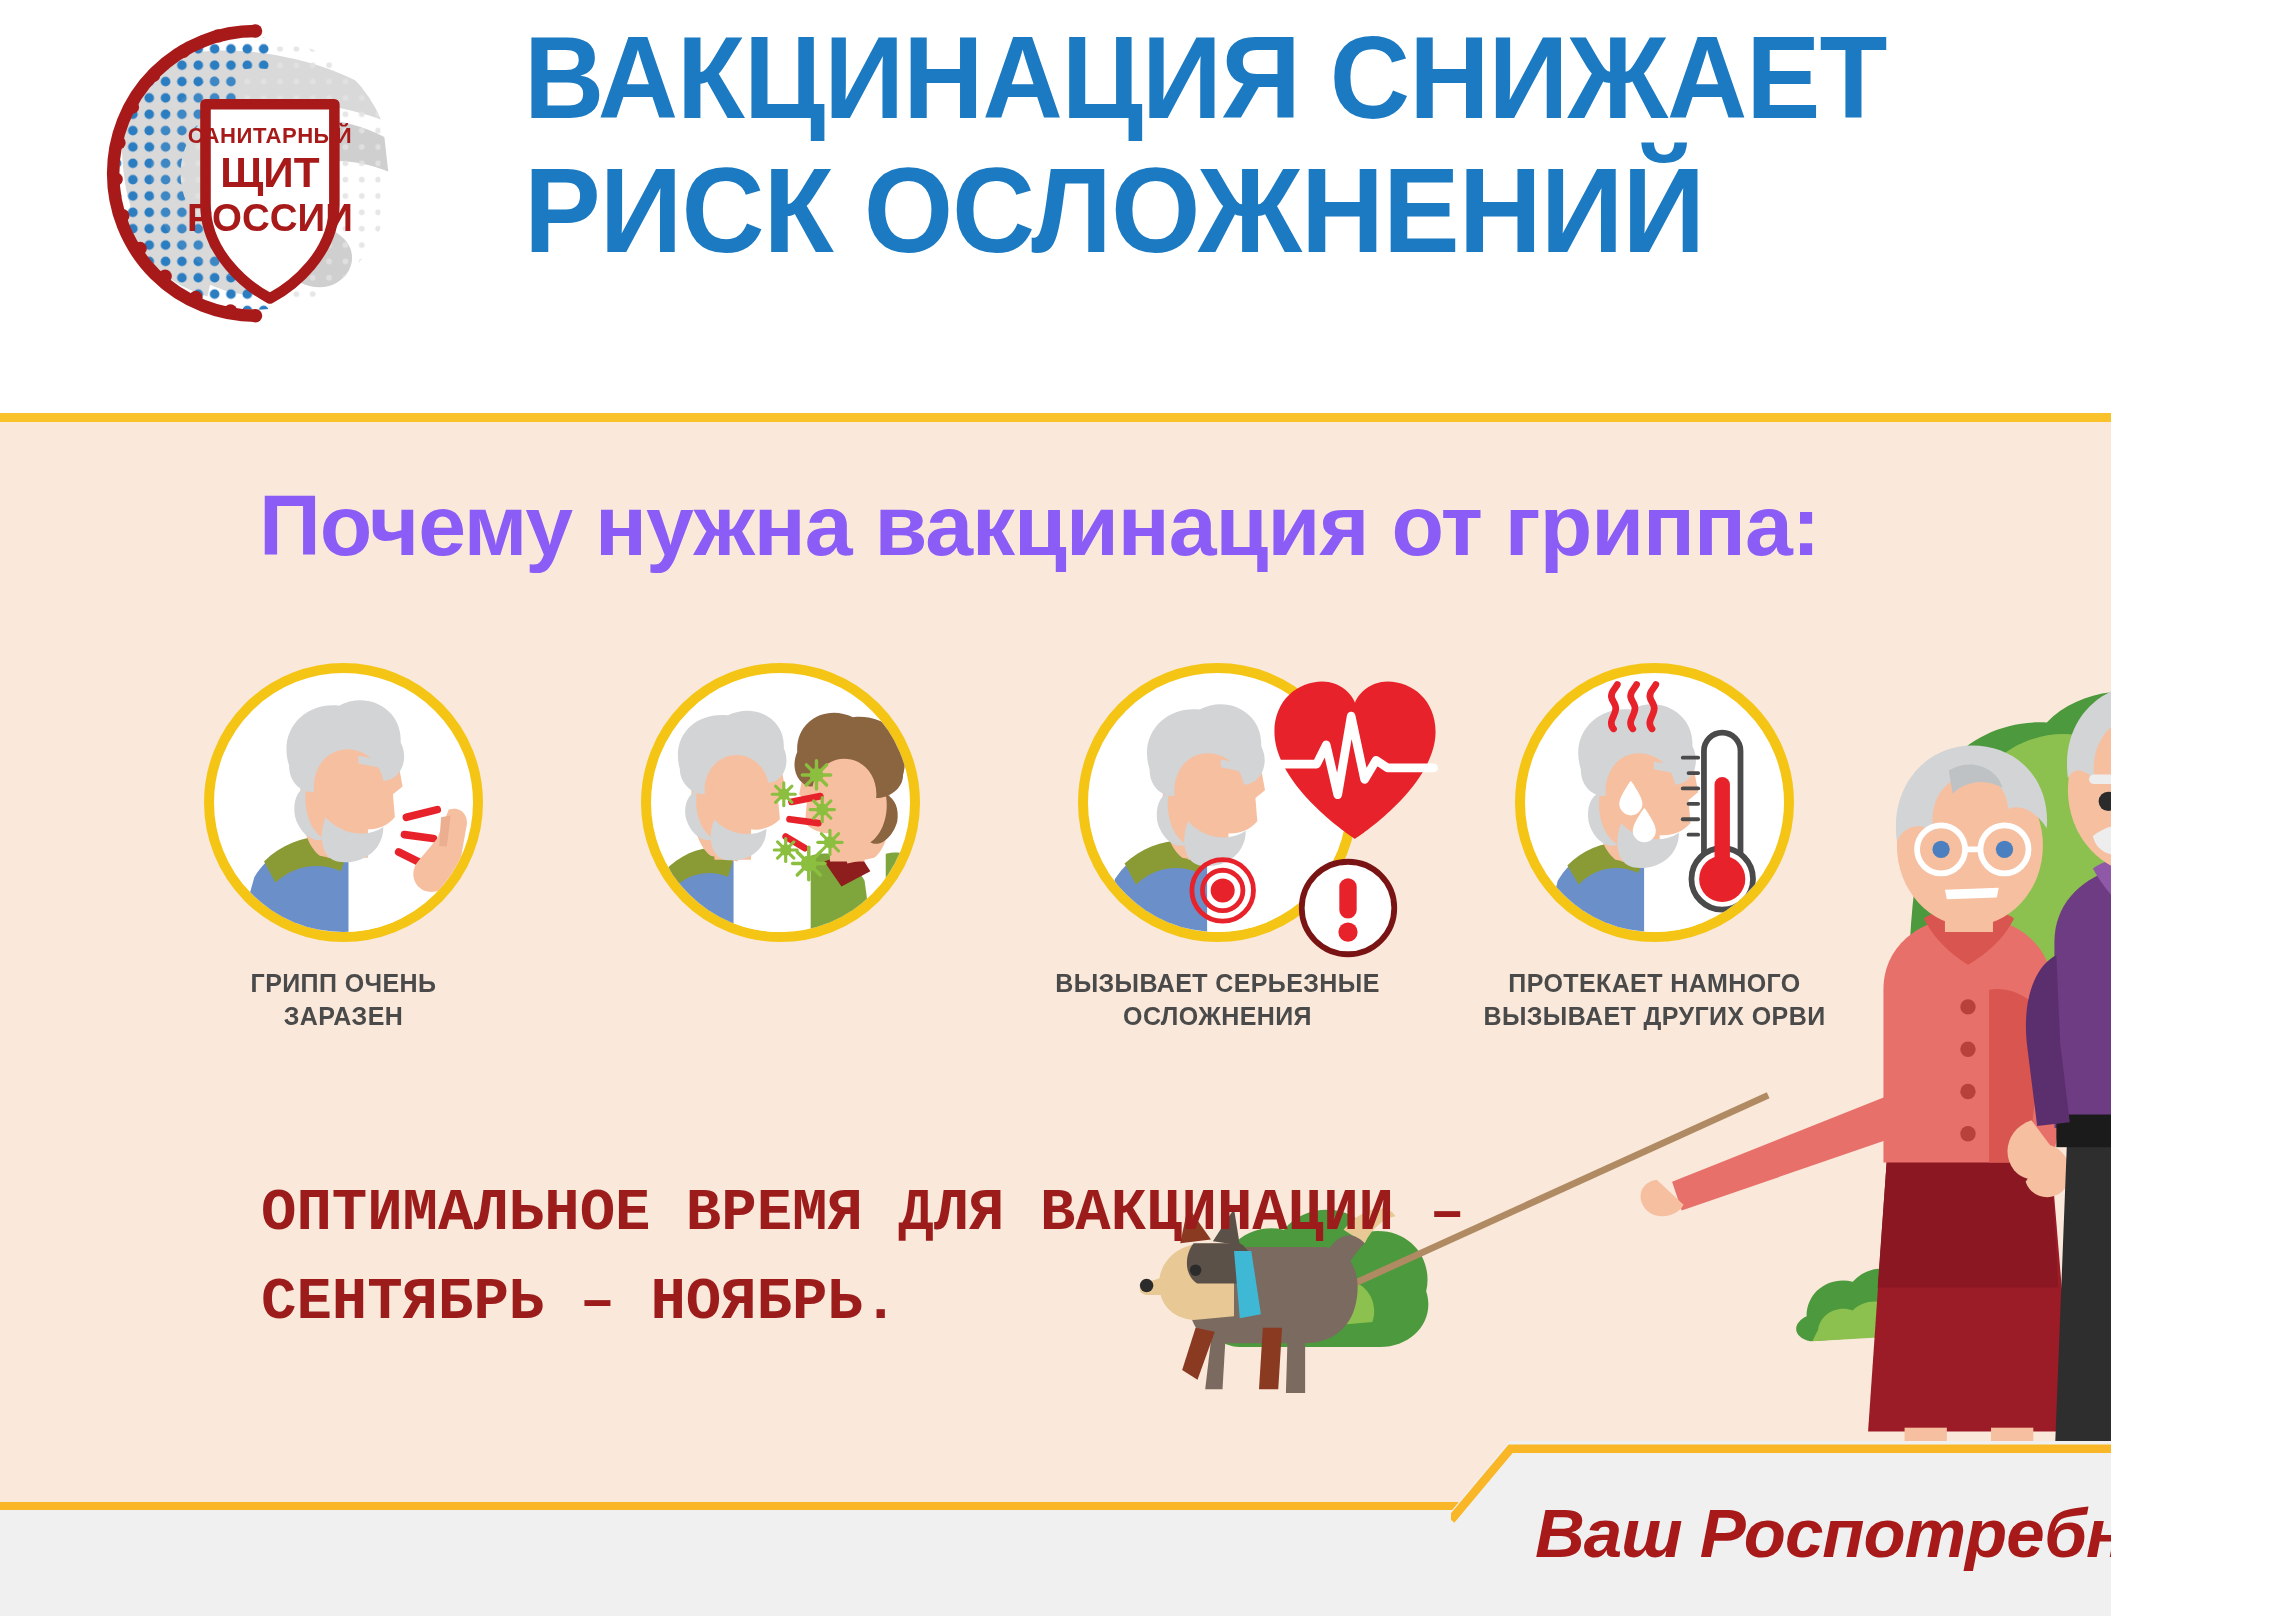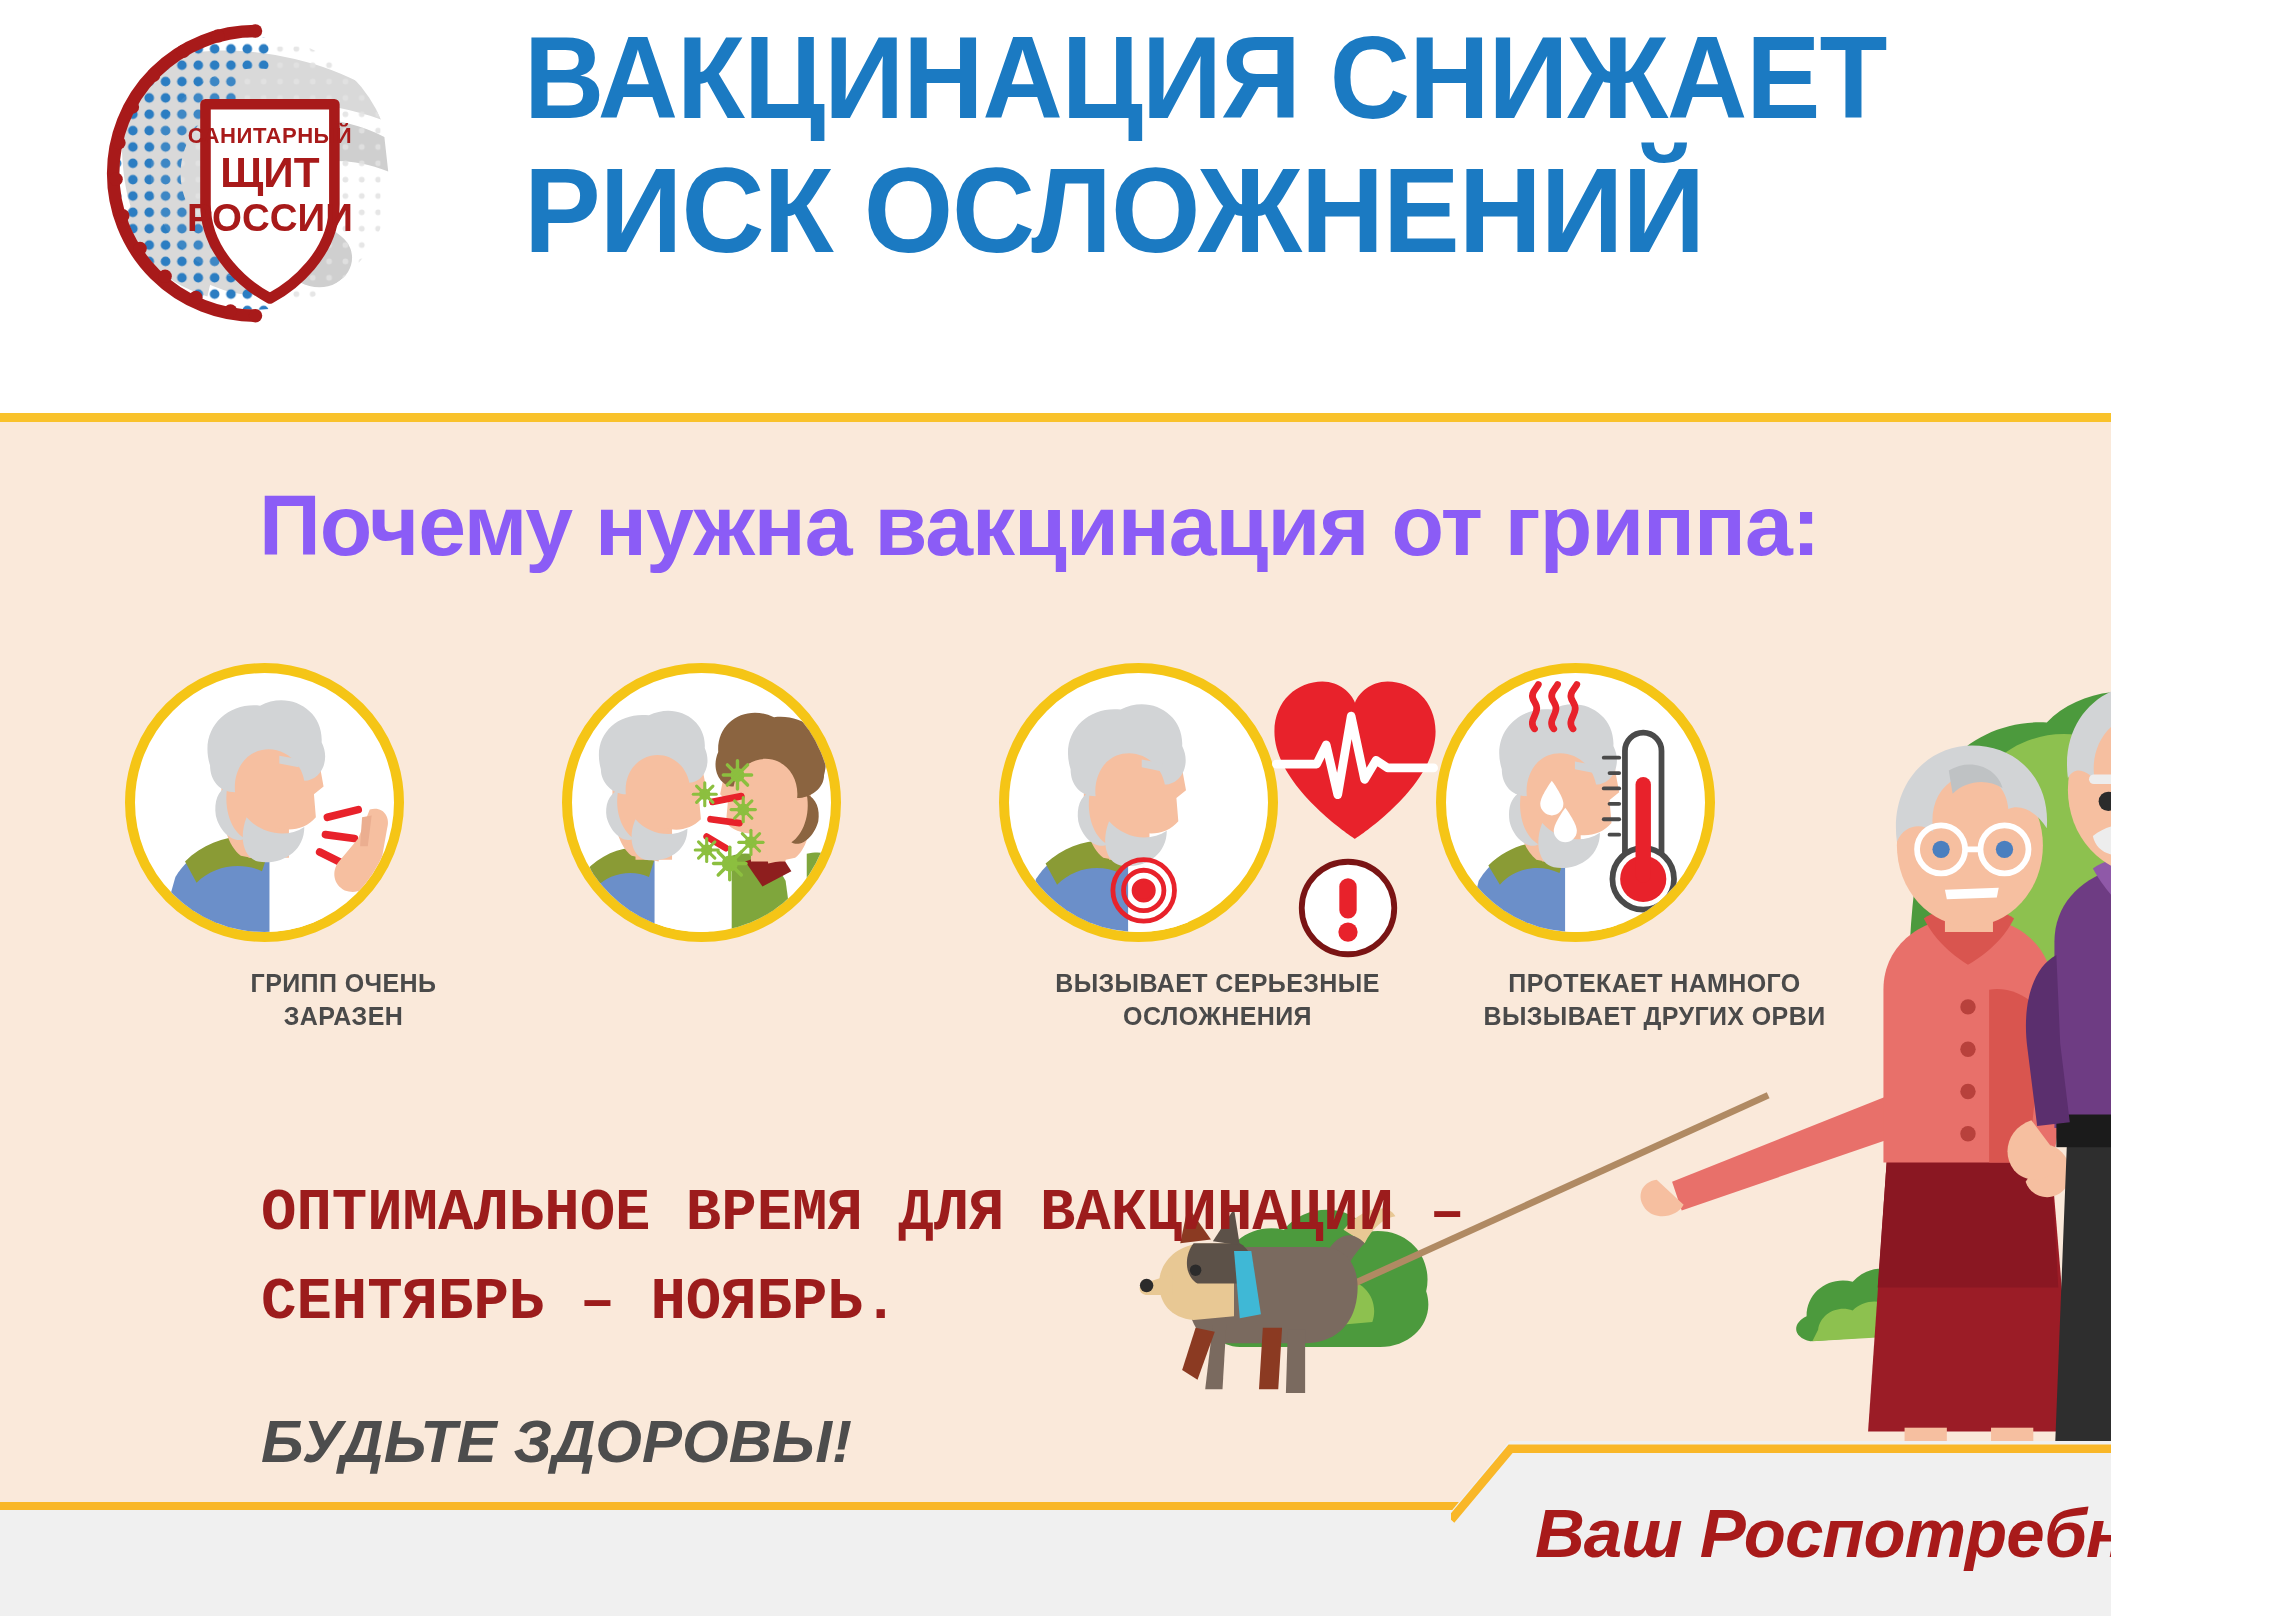--- a/index.html
+++ b/index.html
@@ -60,21 +60,21 @@
   }
 
   
   .icon-row {
     position: absolute; left: 125px; top: 663px;
     width: 1748px; height: 403px;
     display: flex;
   }
   .icon-cell {
     width: 437px;
-    display: flex; flex-direction: column; 
+    display: flex; flex-direction: column; align-items: center;
   }
   .icon-circle {
     position: relative;
     width: 279px; height: 279px;
     border-radius: 50%;
     background: #ffffff;
     border: 10.6px solid #F5C516;
     overflow: hidden;
   }
   .icon-label {
@@ -626,21 +626,20 @@
   </svg>
   <svg style="position:absolute;left:1295px;top:855px;width:106px;height:106px;" viewBox="0 0 110 110">
     <circle cx="55" cy="55" r="48" fill="#FFFFFF" stroke="#7A1414" stroke-width="6"></circle>
     <rect x="46" y="24" width="18" height="42" rx="9" fill="#E8222B"></rect>
     <circle cx="55" cy="80" r="10" fill="#E8222B"></circle>
   </svg>
 
   <div class="bottom-text">
     <div class="opt-line">ОПТИМАЛЬНОЕ ВРЕМЯ ДЛЯ ВАКЦИНАЦИИ –</div>
     <div class="opt-line">СЕНТЯБРЬ – НОЯБРЬ.</div>
-    <div class="healthy-line">БУДЬТЕ ЗДОРОВЫ!</div>
   </div>
 
   <div class="footer-rule"></div>
   <div class="footer-strip"></div>
   <div class="footer-banner"></div>
   <svg class="footer-banner-edge" viewBox="0 0 871 183">
     <path d="M0 82 L62 8 L871 8" fill="none" stroke="#F9B728" stroke-width="9"></path>
   </svg>
   <div class="footer-text">Ваш Роспотребнадзор</div>
 

